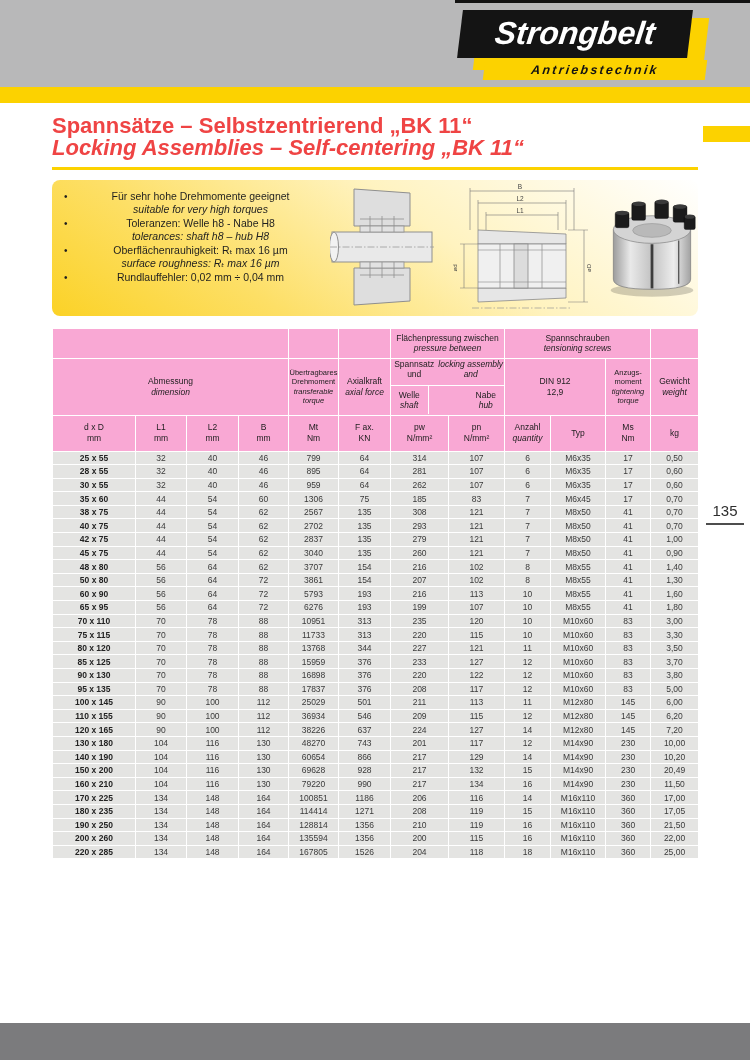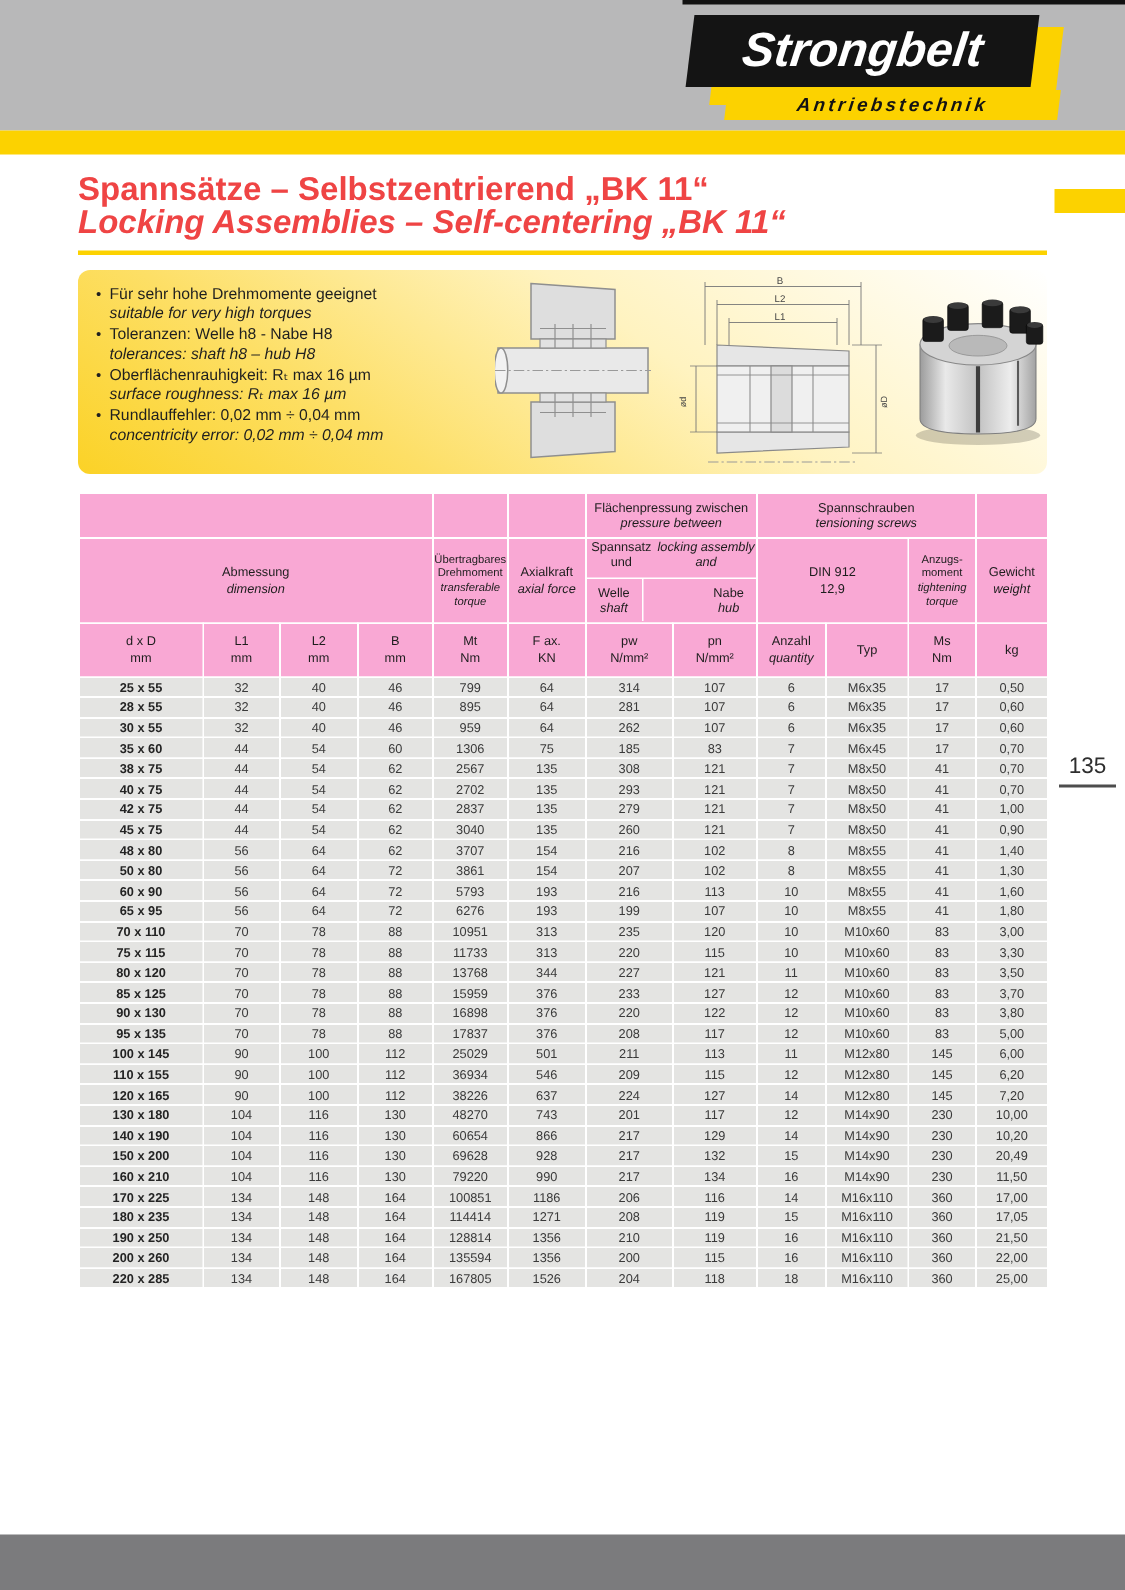--- a/index.html
+++ b/index.html
@@ -20,21 +20,21 @@
   .side-tab{position:absolute;top:126px;left:703px;width:47px;height:16px;background:#fcd200;}
 
   .content{position:absolute;left:52px;top:115px;width:646px;}
   h1,h2{margin:0;font-size:22px;line-height:22px;font-weight:bold;color:#ef4444;}
   h2{font-style:italic;}
   .rule{height:2.5px;background:#fcd200;margin-top:8px;}
 
   
   .info-box{margin-top:10px;height:136px;border-radius:8px;display:flex;align-items:flex-start;overflow:hidden;
     background:linear-gradient(215deg,#ffffff 0%,#fff3c0 40%,#fddf66 72%,#fbd226 100%);}
-  .features{list-style:none;margin:0;padding:10px 0 0 12px;width:264px;flex:none;}
+  .features{list-style:none;margin:0;padding:10px 0 0 12px;width:264px;flex:none;text-align:center;}
   .f-de,.f-en{display:block;font-size:10.5px;line-height:13.5px;color:#1f1f1f;padding-left:9px;}
   .f-de{position:relative;}
   .f-de::before{content:"\2022";position:absolute;left:0;top:0;font-size:10px;color:#1f1f1f;}
   .f-en{font-style:italic;}
   .draw{flex:none;margin-top:6px;}
   .draw-left{margin-left:2px;}
   .draw-mid{margin-left:10px;margin-top:4px;}
   .photo{margin-left:12px;margin-top:8px;}
 
   
@@ -90,21 +90,20 @@
       <li>
         <span class="f-de">Toleranzen: Welle h8 - Nabe H8</span>
         <span class="f-en">tolerances: shaft h8 – hub H8</span>
       </li>
       <li>
         <span class="f-de">Oberflächenrauhigkeit: Rₜ max 16 µm</span>
         <span class="f-en">surface roughness: Rₜ max 16 µm</span>
       </li>
       <li>
         <span class="f-de">Rundlauffehler: 0,02 mm ÷ 0,04 mm</span>
-        <span class="f-en">concentricity error: 0,02 mm ÷ 0,04 mm</span>
       </li>
     </ul>
 
     <svg class="draw draw-left" width="104" height="122" viewBox="0 0 104 122">
       <path d="M24 3 L80 7 L80 40 L24 40 Z" fill="#dedede" stroke="#8f8f8f" stroke-width="1"></path>
       <path d="M24 82 L80 82 L80 115 L24 119 Z" fill="#dedede" stroke="#8f8f8f" stroke-width="1"></path>
       <rect x="2" y="46" width="100" height="30" fill="#e9e9e9" stroke="#8f8f8f"></rect>
       <ellipse cx="4" cy="61" rx="4.5" ry="15" fill="#f2f2f2" stroke="#8f8f8f"></ellipse>
       <rect x="30" y="40" width="44" height="6" fill="#e2e2e2" stroke="#8f8f8f" stroke-width="0.8"></rect>
       <rect x="30" y="76" width="44" height="6" fill="#e2e2e2" stroke="#8f8f8f" stroke-width="0.8"></rect>

